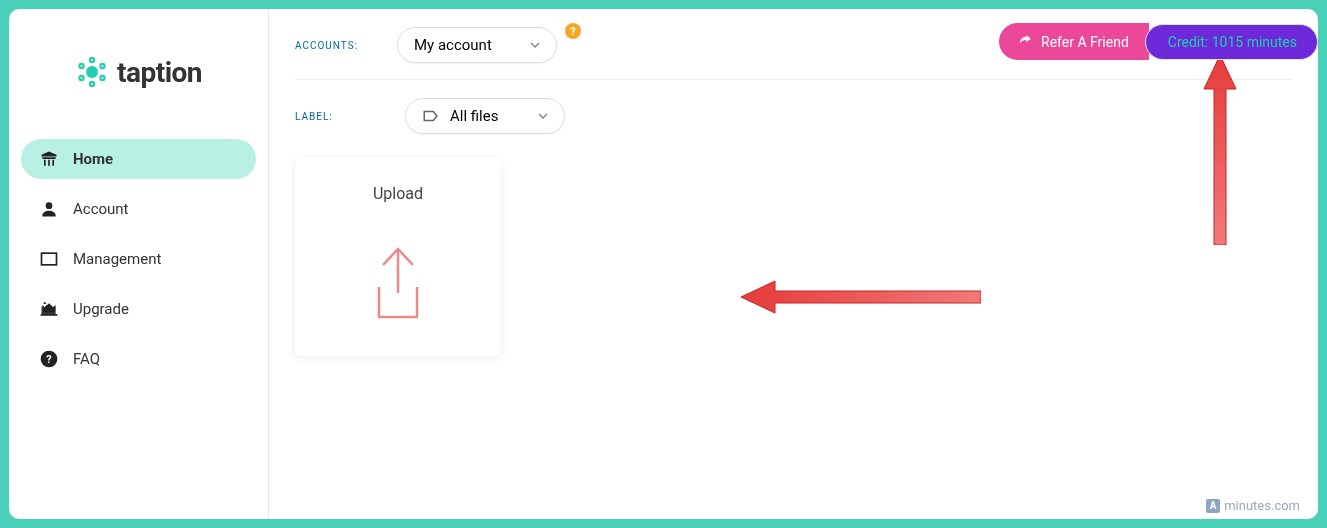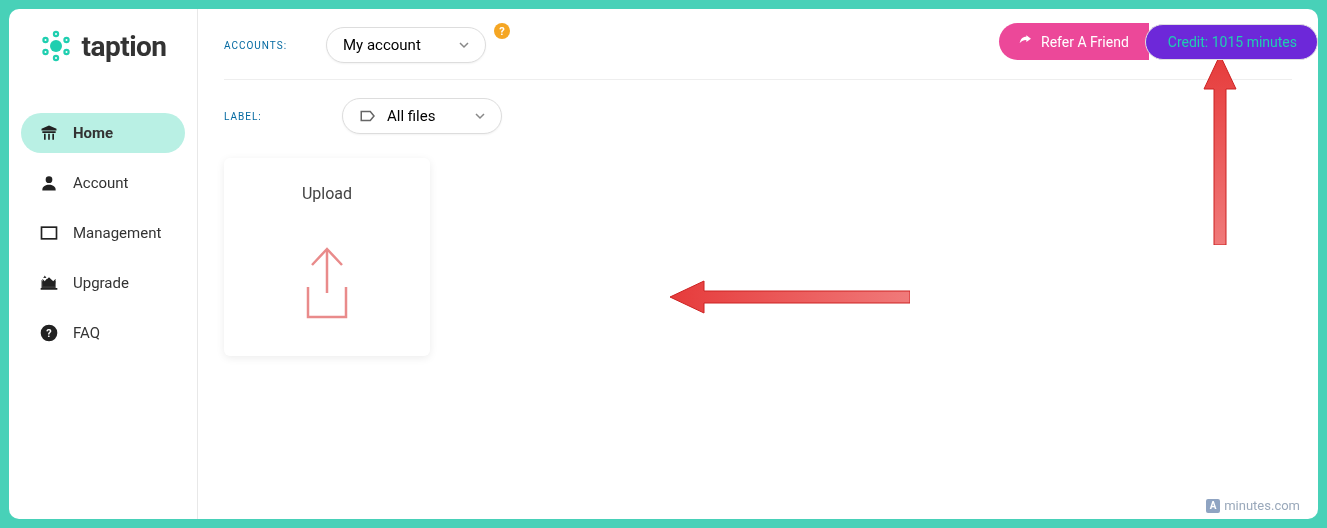--- a/index.html
+++ b/index.html
@@ -16,25 +16,25 @@
       background: #fff;
       border-radius: 10px;
       width: 100%;
       height: 100%;
       display: flex;
       position: relative;
       overflow: hidden;
     }
     
     .sidebar {
-      width: 189px;
+      width: 260px;
       border-right: 1px solid #e8e8e8;
       display: flex;
       flex-direction: column;
-      padding-top: 20px;
+      padding-top: 46px;
     }
     .logo-wrap {
       display: flex;
       align-items: center;
       justify-content: center;
       gap: 8px;
       margin-bottom: 50px;
     }
     .logo-icon svg { display: block; }
     .logo-text {
@@ -146,21 +146,21 @@
       font-size: 14px;
       z-index: 2;
     }
     .divider {
       border-top: 1px solid #eee;
       margin: 4px 0 18px;
     }
     .label-row {
       display: flex;
       align-items: center;
-      gap: 28px;
+      gap: 20px;
       margin-bottom: 24px;
     }
     .label-row .row-label { width: 90px; }
     .label-select { min-width: 160px; }
     .tag-icon { display: flex; align-items: center; }
     
     .upload-card {
       width: 206px;
       height: 198px;
       border-radius: 6px;

